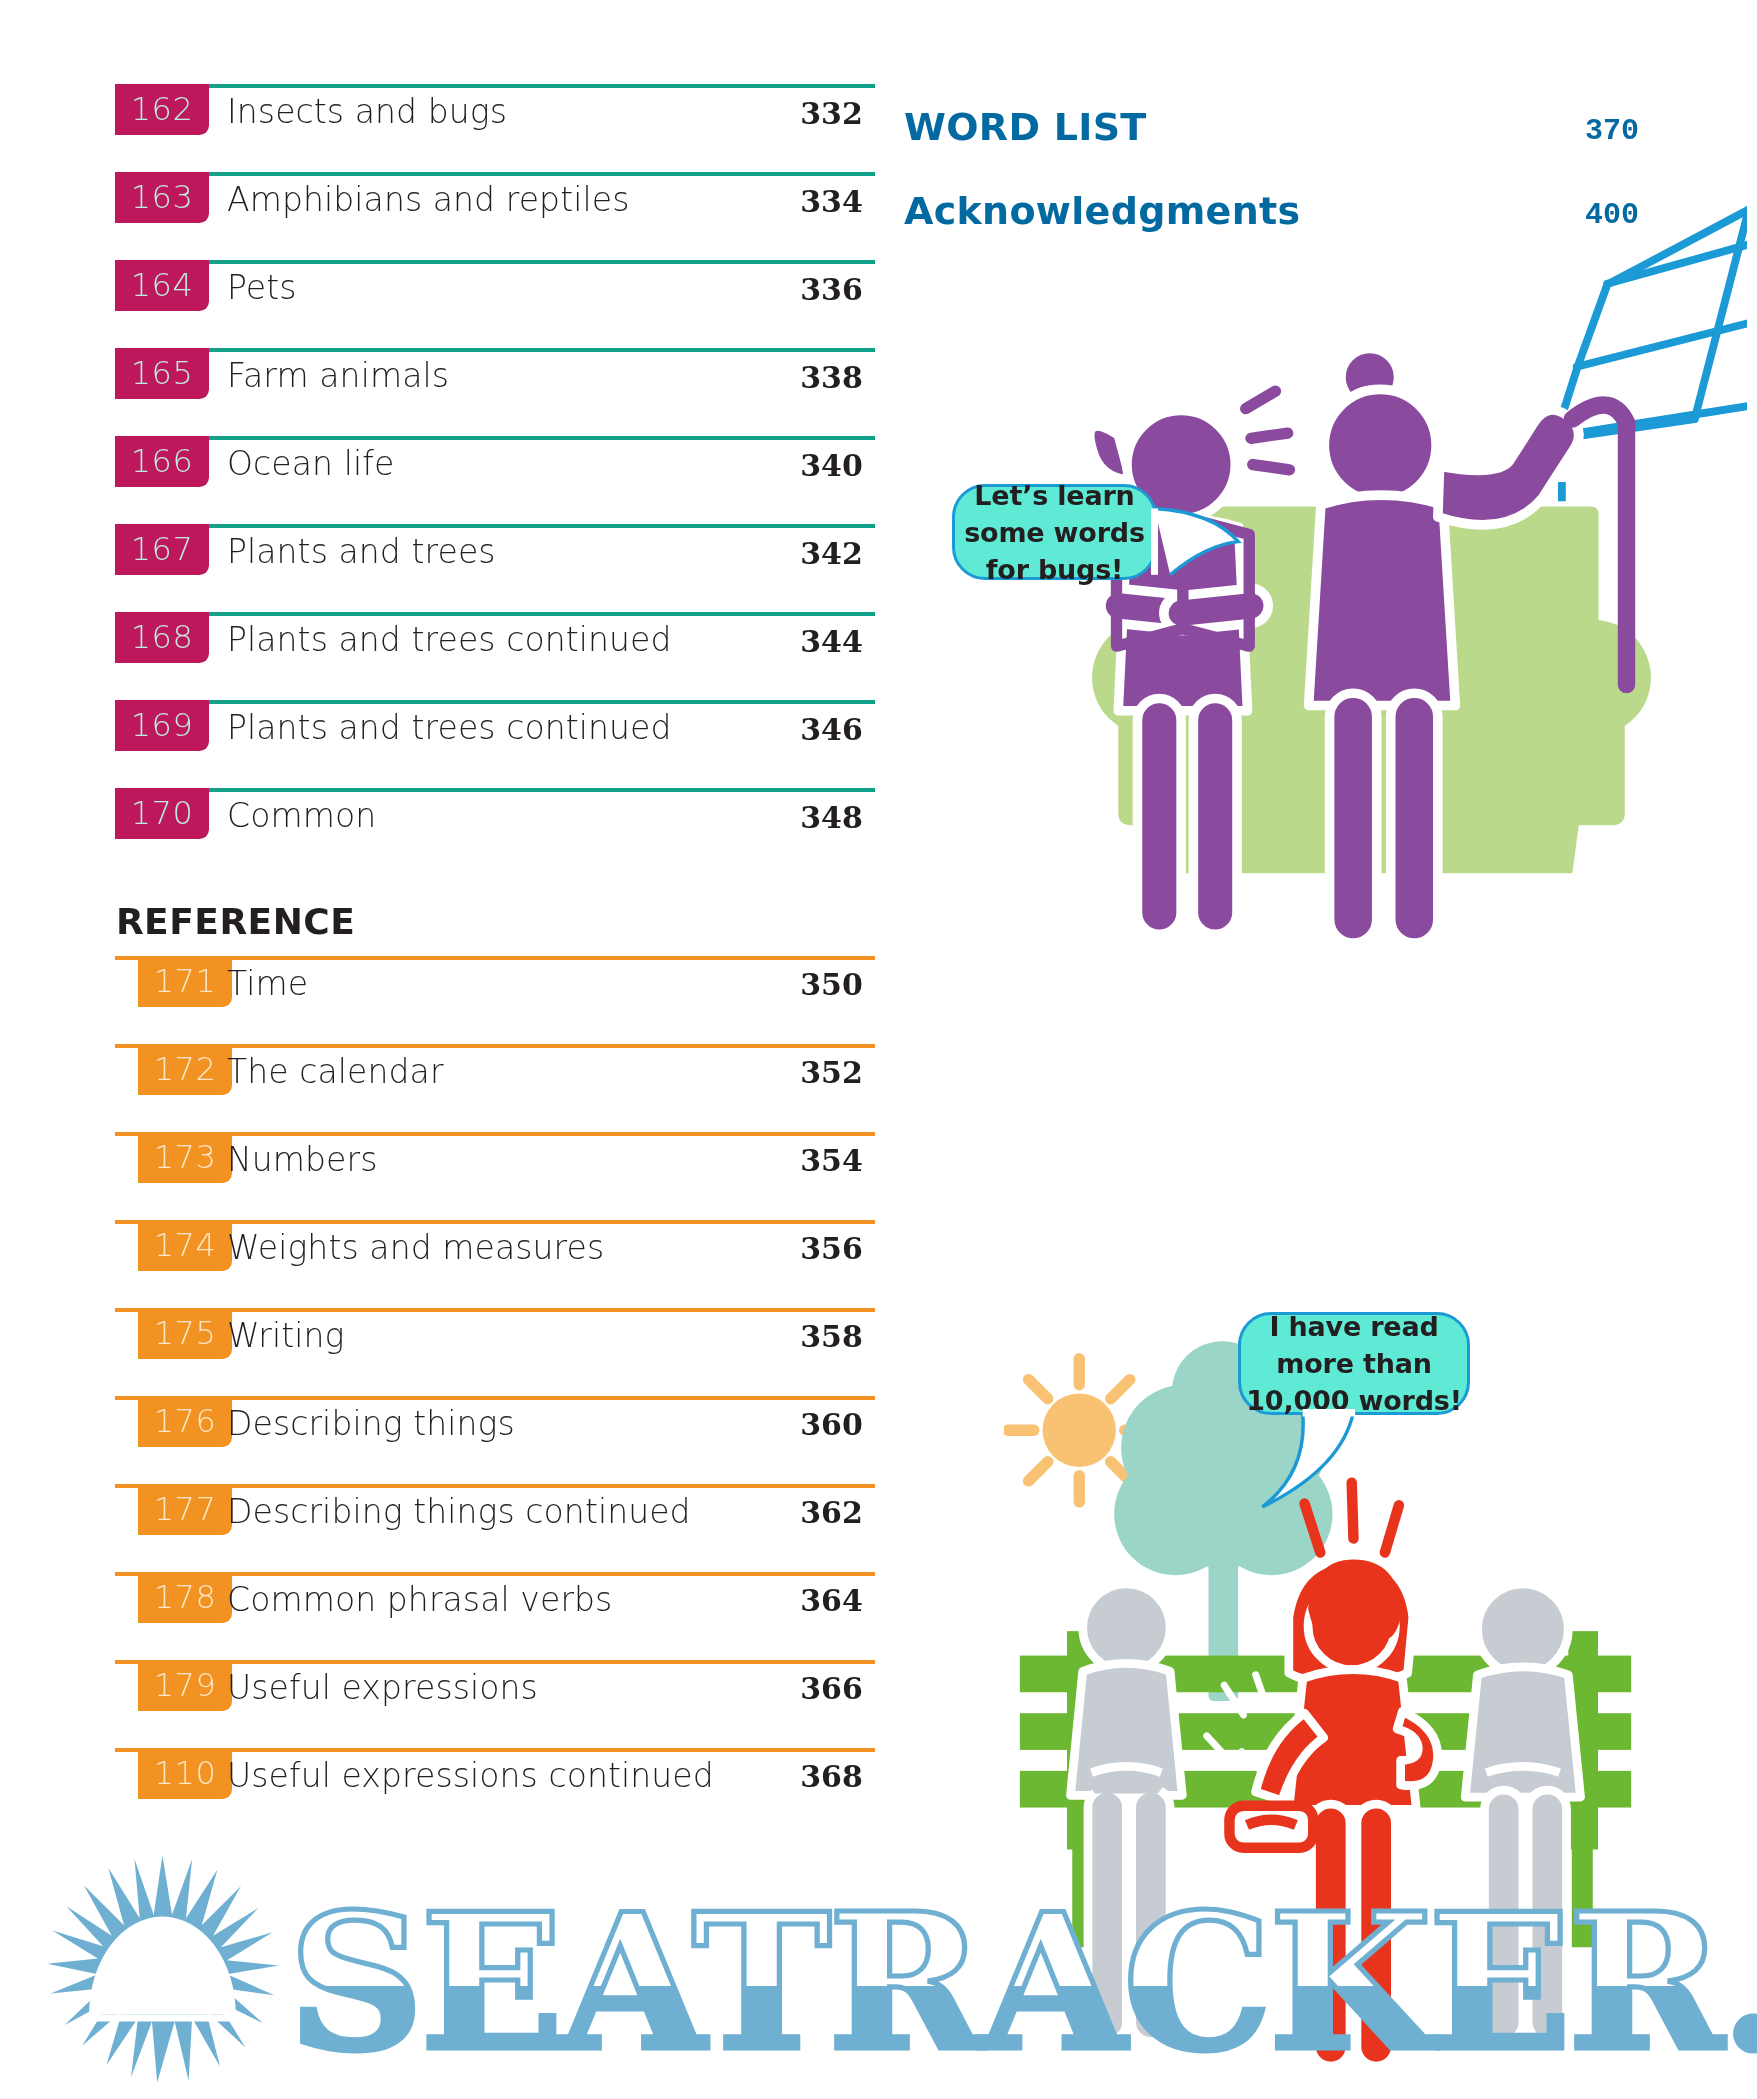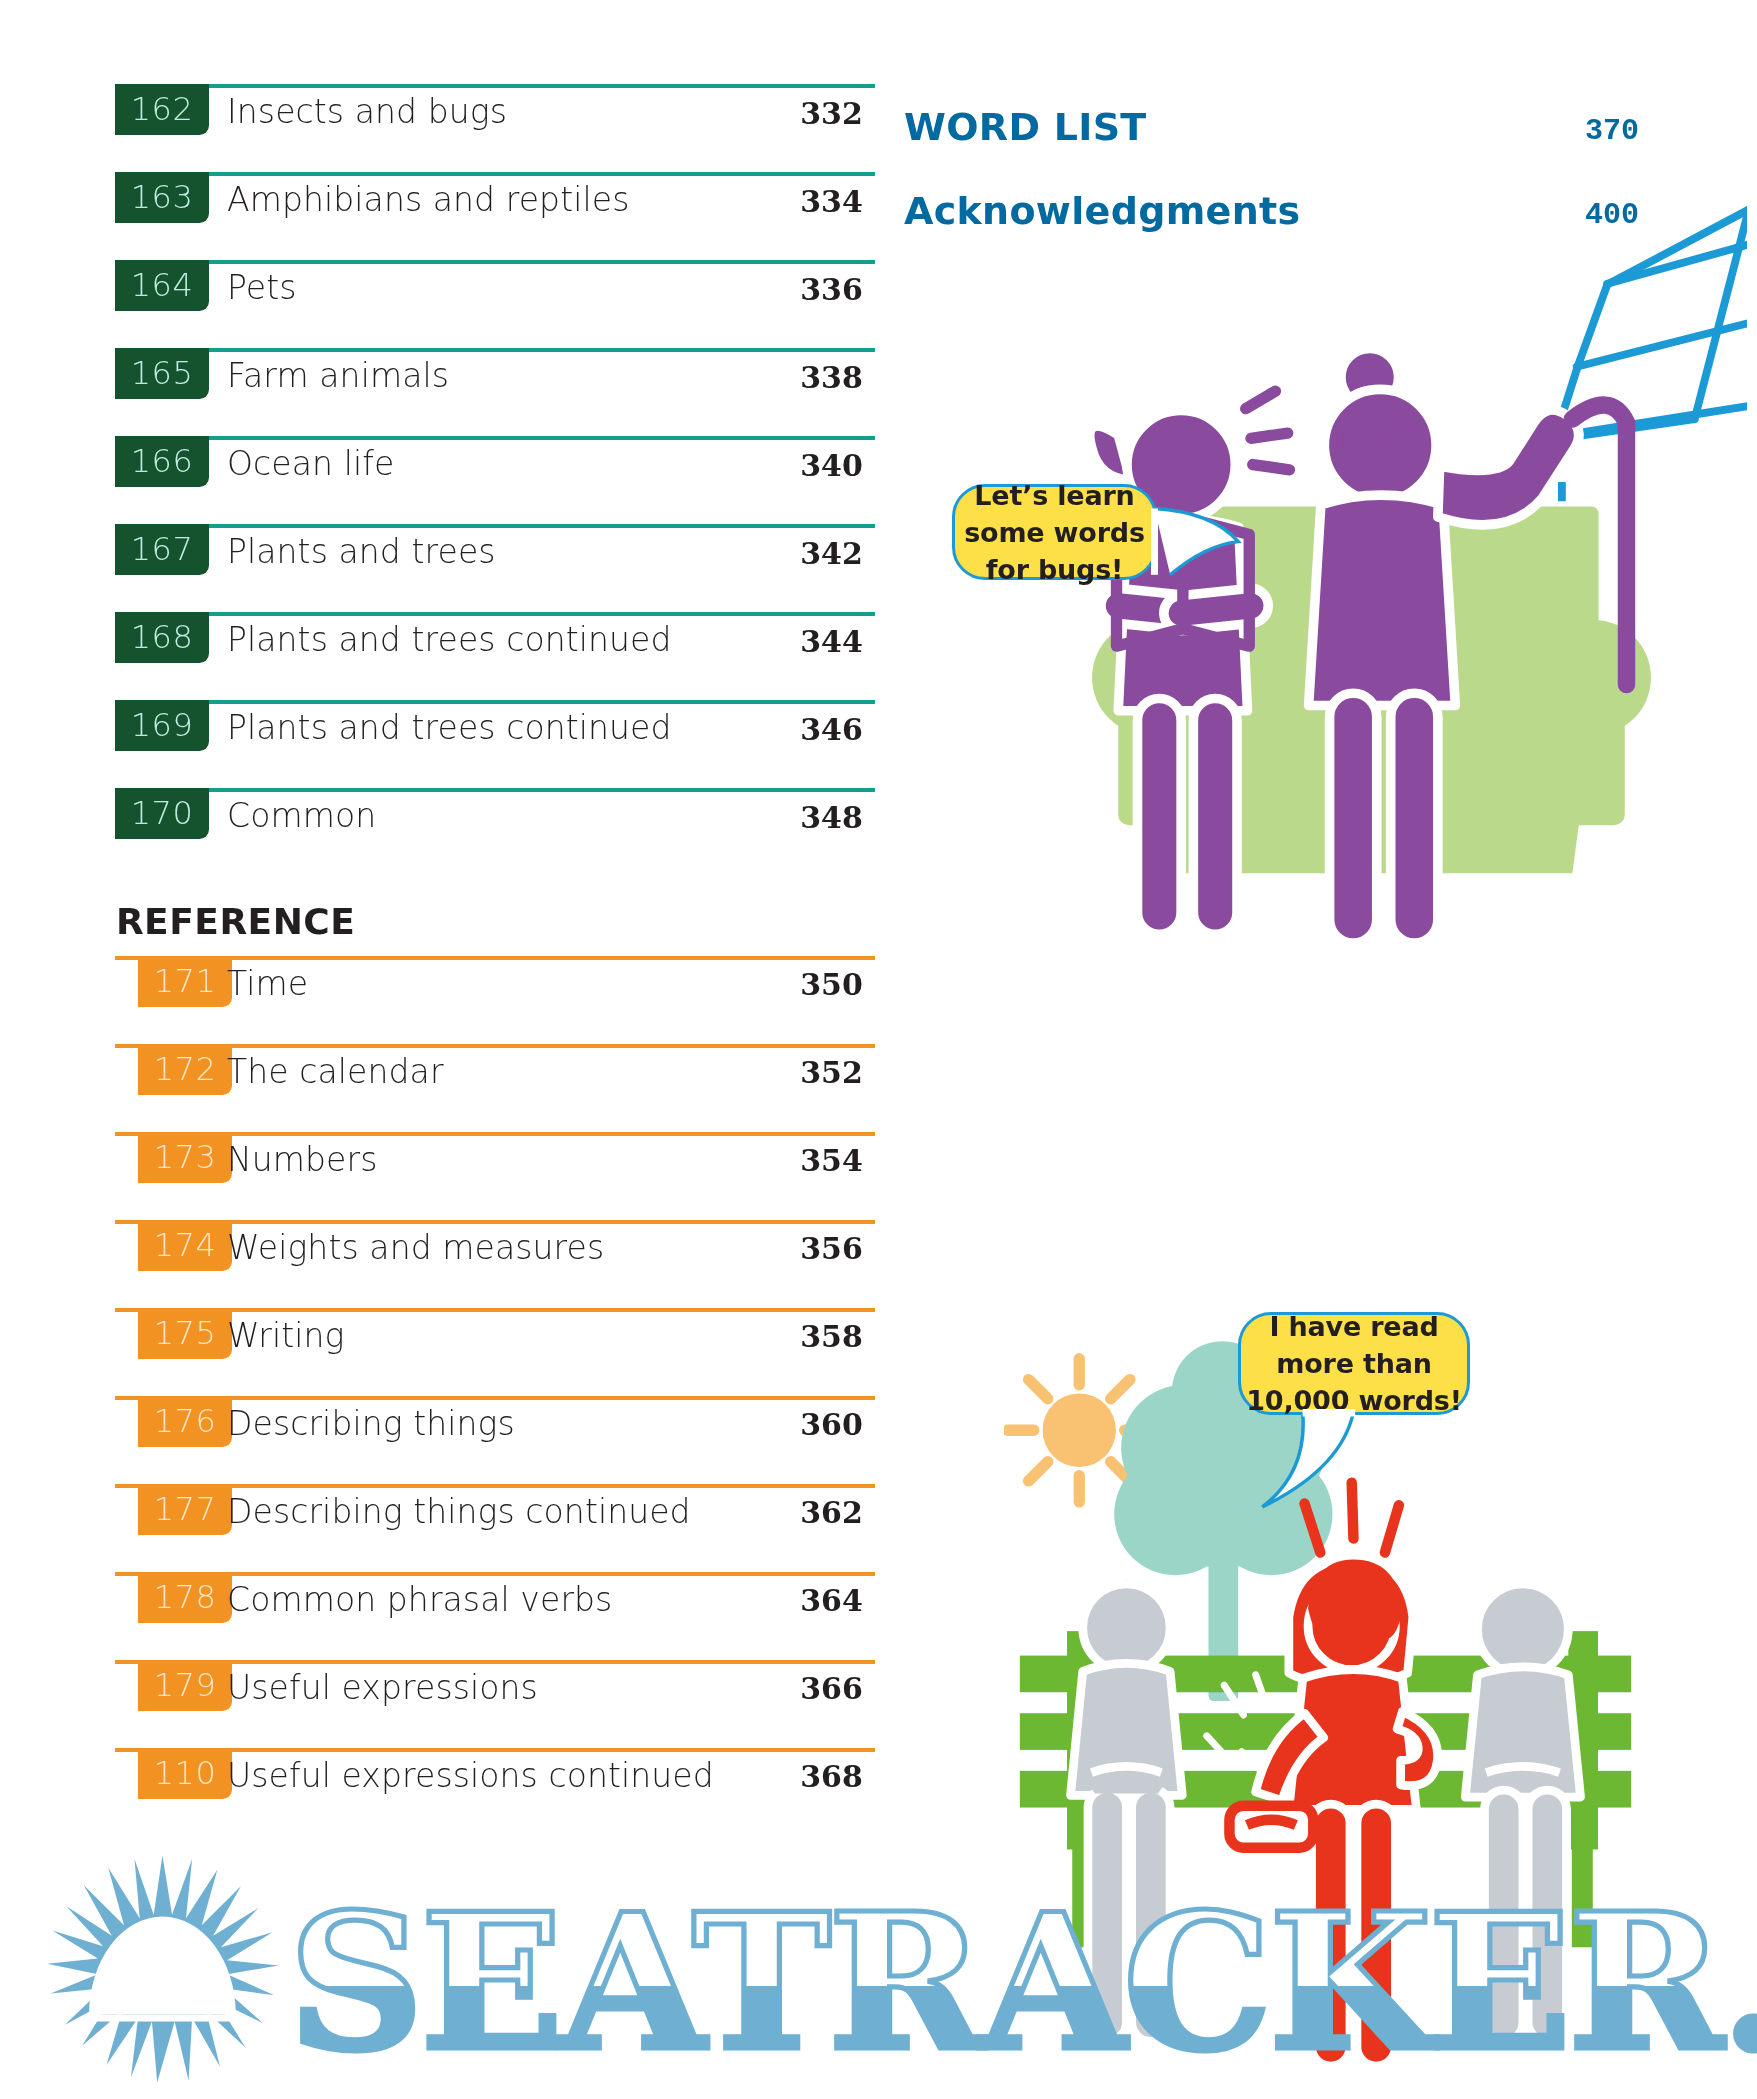--- a/index.html
+++ b/index.html
@@ -46,21 +46,21 @@
     height: 51px;
     border-bottom-right-radius: 9.6px;
     color: #CFEFE8;
     font-size: 32px;
     line-height: 51px;
     text-align: center;
     letter-spacing: 0.4px;
     font-family: "DejaVu Sans", sans-serif;
     font-weight: 300;
   }
-  .toc-row.teal .badge { background: #14532d; color: #BFEBE1; }
+  .toc-row.teal .badge { background: #be185d; color: #BFEBE1; }
   .toc-row.orange .badge { background: #F29222; color: #FDE6C3; margin-left: 23px; }
 
   .toc-row .title {
     position: absolute;
     left: 112px;
     top: 5.2px;
     font-size: 33px;
     line-height: 45px;
     color: #231f20;
     font-weight: 300;
@@ -124,21 +124,21 @@
   }
 
   
   .illus { position: absolute; }
 
   .bubble {
     position: absolute;
     box-sizing: border-box;
     border: 3.5px solid #1B9AD6;
     border-radius: 33px;
-    background: #fde047;
+    background: #5eead4;
     display: flex;
     align-items: center;
     justify-content: center;
     text-align: center;
     font-family: "DejaVu Sans", sans-serif;
     font-weight: bold;
     font-size: 27px;
     line-height: 37px;
     color: #231f20;
     letter-spacing: -0.2px;

